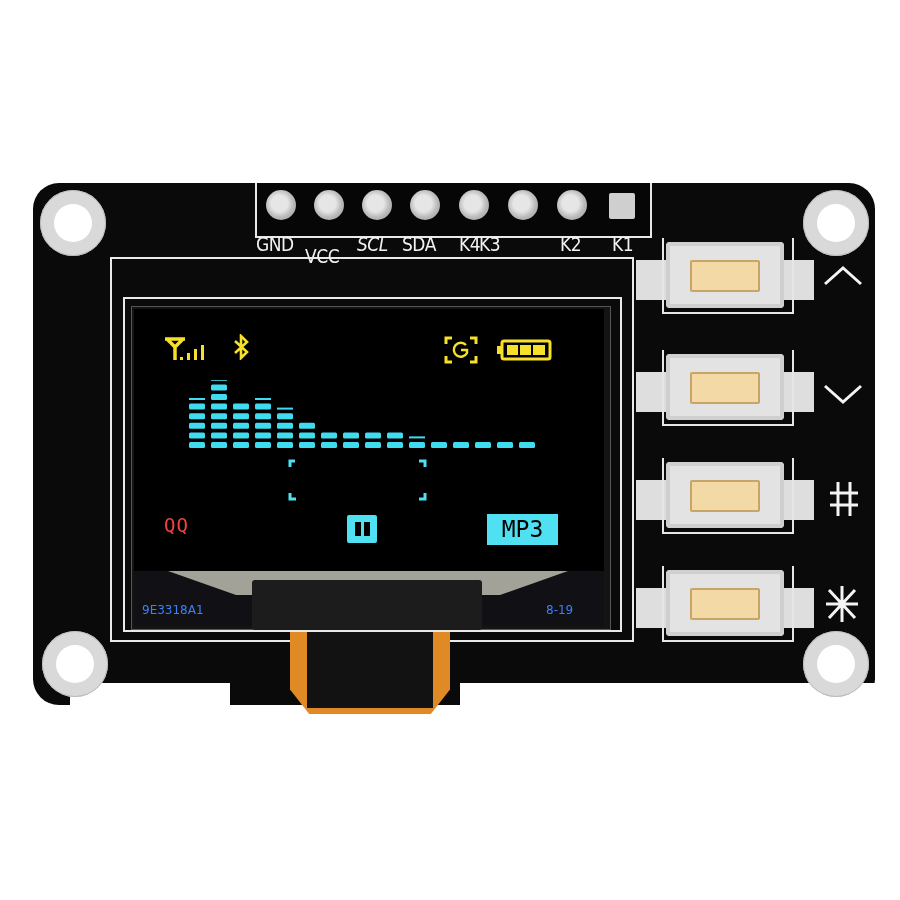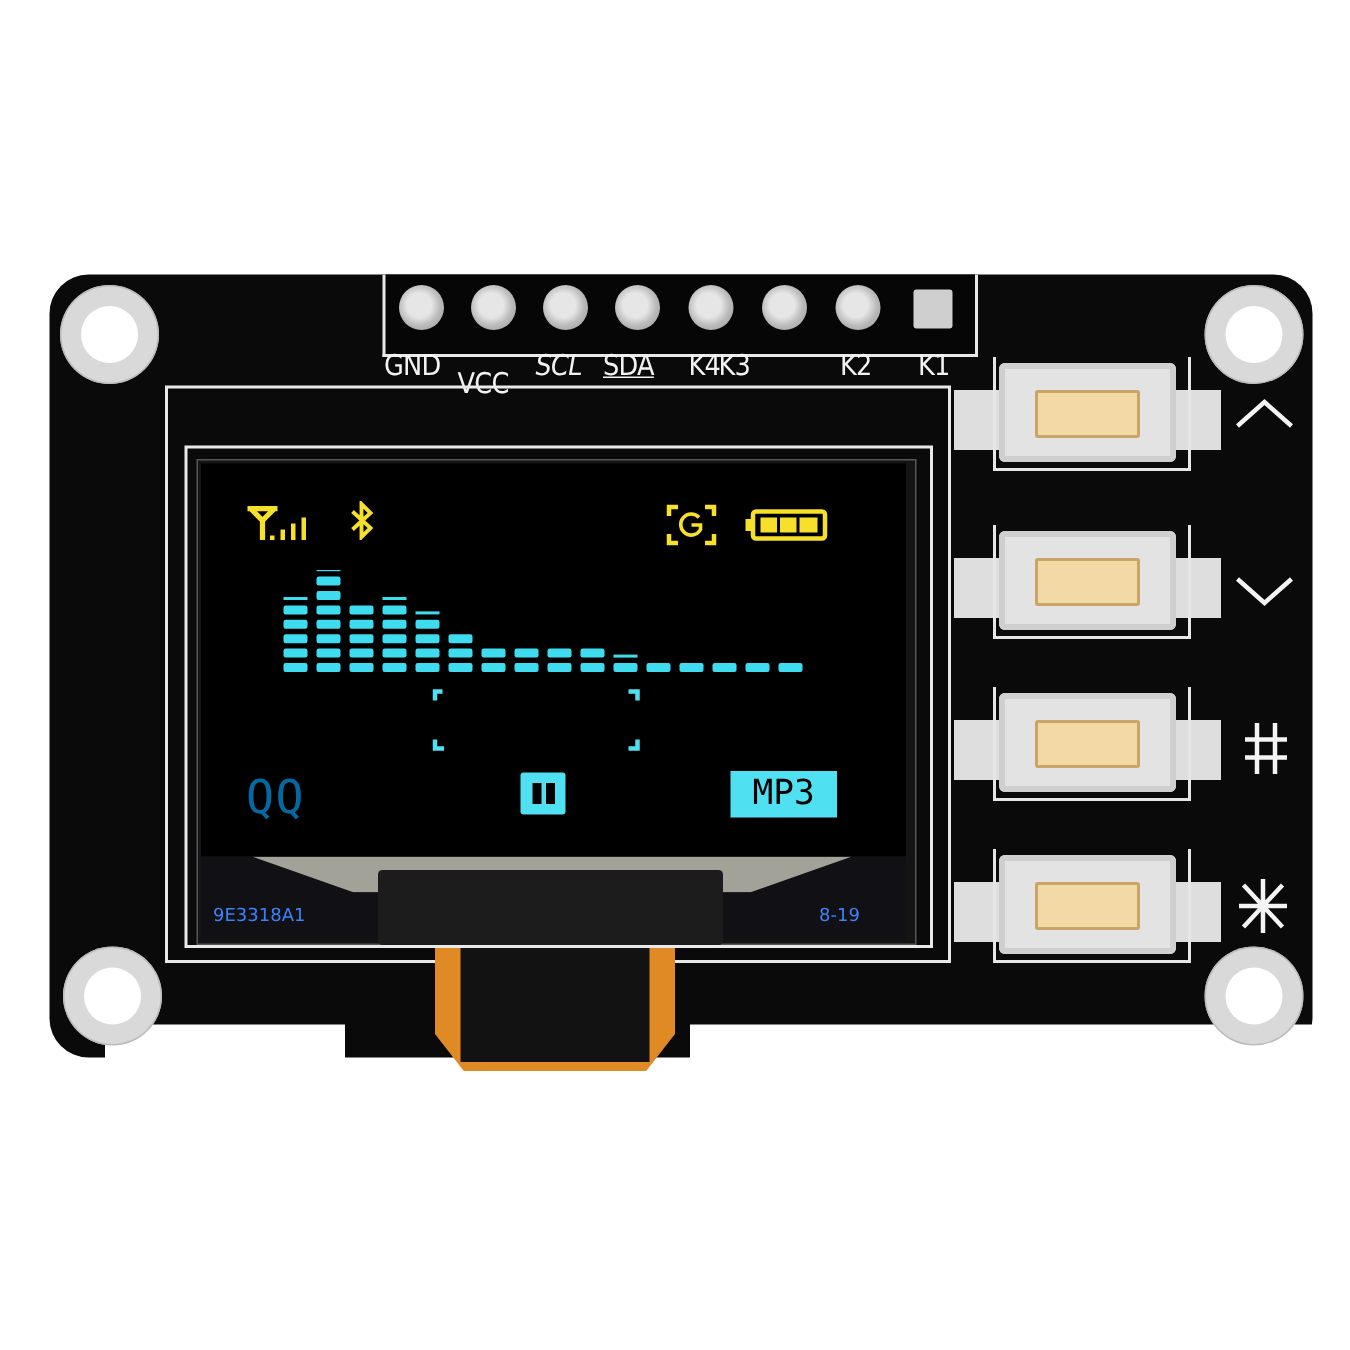--- a/index.html
+++ b/index.html
@@ -22,21 +22,21 @@
   .glass-code{position:absolute;top:603px;color:#3b82f6;font-size:12px;}
   .flex{position:absolute;left:290px;top:632px;width:160px;height:82px;background:#e08a25;clip-path:polygon(0 0,100% 0,100% 70%,88% 100%,12% 100%,0 70%);}
   .flex-black{position:absolute;left:307px;top:632px;width:126px;height:76px;background:#121212;}
   .sig{position:absolute;left:163px;top:336px;}
   .bt{position:absolute;left:232px;top:334px;font-size:22px;line-height:22px;}
   .g-icon{position:absolute;left:444px;top:336px;width:34px;height:28px;}
   .batt{position:absolute;left:496px;top:339px;width:56px;height:22px;}
   .spectrum{position:absolute;left:187px;top:380px;width:360px;height:72px;}
   .title-wrap{position:absolute;left:288px;top:459px;width:144px;height:42px;}
   .title{position:absolute;left:6px;top:2px;font-size:30px;line-height:36px;color:#4fe0f2;letter-spacing:1px;white-space:nowrap;}
-  .qq{position:absolute;left:164px;top:514px;font-size:31px;color:#0369a1;font-family:"DejaVu Sans Mono",monospace;letter-spacing:1px;}
+  .qq{position:absolute;left:164px;top:514px;font-size:19px;color:#ef4444;font-family:"DejaVu Sans Mono",monospace;letter-spacing:1px;}
   .pause{position:absolute;left:347px;top:515px;width:30px;height:28px;background:#4fe0f2;border-radius:2px;}
   .pause span{position:absolute;top:7px;width:6px;height:14px;background:#000;}
   .mp3{position:absolute;left:487px;top:514px;width:71px;height:31px;background:#4fe0f2;color:#000;font-size:23px;line-height:31px;text-align:center;font-family:"DejaVu Sans Mono",monospace;}
   .button{position:absolute;left:636px;width:178px;height:76px;}
   .button .pad-l,.button .pad-r{position:absolute;top:22px;width:38px;height:40px;background:#dedede;}
   .button .pad-l{left:0}
   .button .pad-r{right:0}
   .button .frame{position:absolute;left:26px;top:0;width:128px;height:74px;border:2px solid #e6e6e6;border-top:none;}
   .button .body{position:absolute;left:30px;top:4px;width:118px;height:66px;background:#e3e3e3;border-radius:4px;box-shadow:inset 0 0 0 4px #cfcfcf;}
   .button .cap{position:absolute;left:54px;top:22px;width:66px;height:28px;background:#f2d9a6;border:2px solid #c8a566;border-radius:2px;}
@@ -59,21 +59,21 @@
 <div class="pin" style="left:362px;"></div>
 <div class="pin" style="left:410px;"></div>
 <div class="pin" style="left:459px;"></div>
 <div class="pin" style="left:508px;"></div>
 <div class="pin" style="left:557px;"></div>
 <div class="pin square" style="left:609px;"></div>
 
 <div class="pin-label" style="left:256px;">GND</div>
 <div class="pin-label" style="left:305px;margin-top:12px;">VCC</div>
 <div class="pin-label" style="left:357px;font-style:italic;">SCL</div>
-<div class="pin-label" style="left:402px;text-decoration:underline;">SDA</div>
+<div class="pin-label" style="left:402px;">SDA</div>
 <div class="pin-label" style="left:459px;">K4</div>
 <div class="pin-label" style="left:479px;">K3</div>
 <div class="pin-label" style="left:560px;">K2</div>
 <div class="pin-label" style="left:612px;">K1</div>
 
 <div class="outline-outer"></div>
 <div class="outline-inner"></div>
 <div class="glass"></div>
 
 <div class="screen"></div>

